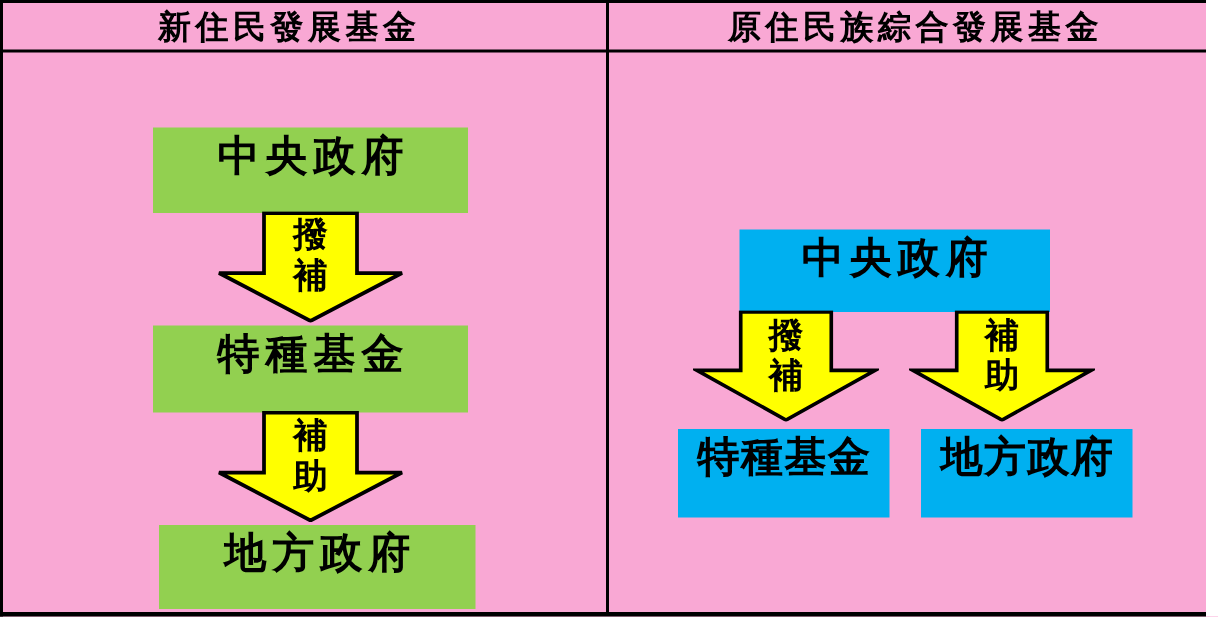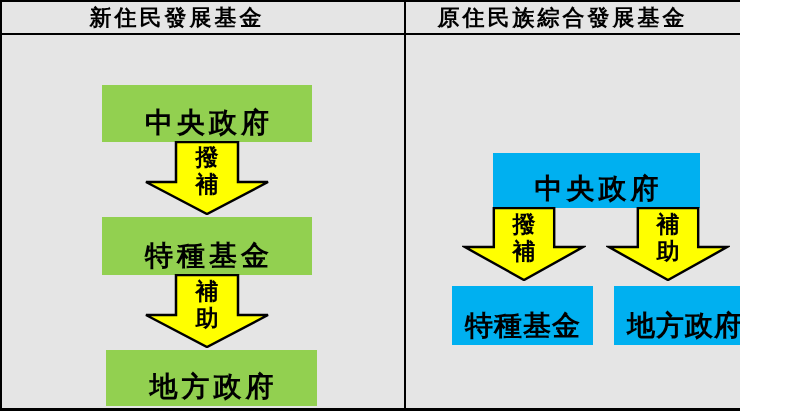--- a/index.html
+++ b/index.html
@@ -2,22 +2,22 @@
 <html><head>
 <meta charset="utf-8">
 <style>
   * { margin:0; padding:0; box-sizing:border-box; }
   body {
     font-family: "DejaVu Serif", "Liberation Serif", serif;
     background:#ffffff;
   }
   #diagram {
     position:relative;
-    width:740px; height:411px;
-    background:#e5e5e5;
+    width:804px; height:411px;
+    background:#f9a8d4;
     border-top:2px solid #000;
     border-left:2px solid #000;
     border-bottom:3px solid #000;
     overflow:hidden;
   }
   .divider {
     position:absolute; left:402px; top:0; width:2px; height:100%;
     background:#000; z-index:5;
   }
   .header-row {
@@ -32,21 +32,21 @@
   }
   .header-cell.left  { width:402px; }
   .header-cell.right { width:408px;margin-left:33px; }
   .panel {
     position:absolute; top:35px; height:371px;
   }
   #panel-left  { left:0;   width:402px; }
   #panel-right { left:404px; width:406px; }
   .gov-box {
     position:absolute;
-    display:flex; align-items:flex-end; justify-content:center;
+    display:flex; align-items:flex-start; justify-content:center;
     font-size:28px; font-weight:600; color:#000;
     letter-spacing:4px; text-indent:4px;
   }
   .green { background:#92D050; }
   .blue  { background:#00B0F0; }
   .arrow-wrap { position:absolute; width:124px; height:74px; }
   .arrow-wrap svg { display:block; width:124px; height:74px; }
   .arrow-label {
     position:absolute; width:124px;
     text-align:center;

